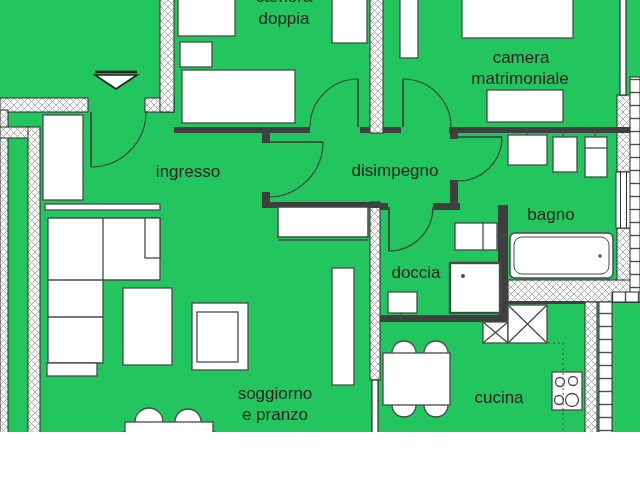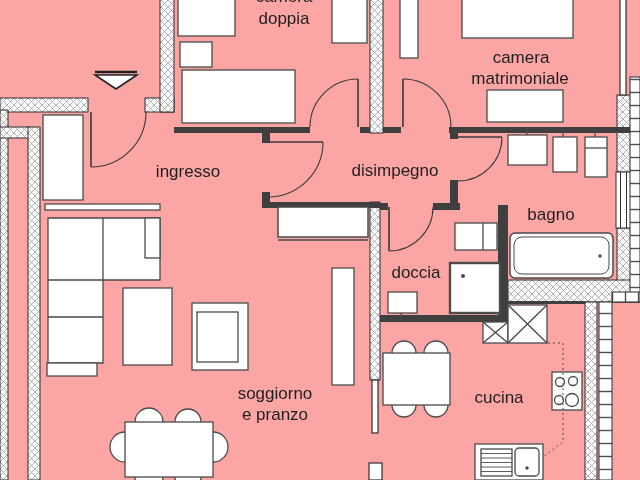--- a/index.html
+++ b/index.html
@@ -1,16 +1,16 @@
 <!DOCTYPE html>
 <html><head>
 <meta charset="utf-8">
 <style>
   html,body{margin:0;padding:0;background:#ffffff;}
-  #stage{position:relative;width:640px;height:480px;background:#fca5a5;overflow:hidden;
+  #stage{position:relative;width:640px;height:432px;background:#22c55e;overflow:hidden;
          font-family:"Liberation Sans", sans-serif;}
   svg{position:absolute;left:0;top:0;}
   text.room-label{fill:#1f1f1f;font-family:"Liberation Sans", sans-serif;font-size:17px;}
 </style>
 </head>
 <body>
 
 <div id="stage">
 <svg width="640" height="480" viewBox="0 0 640 480">
   <defs>

